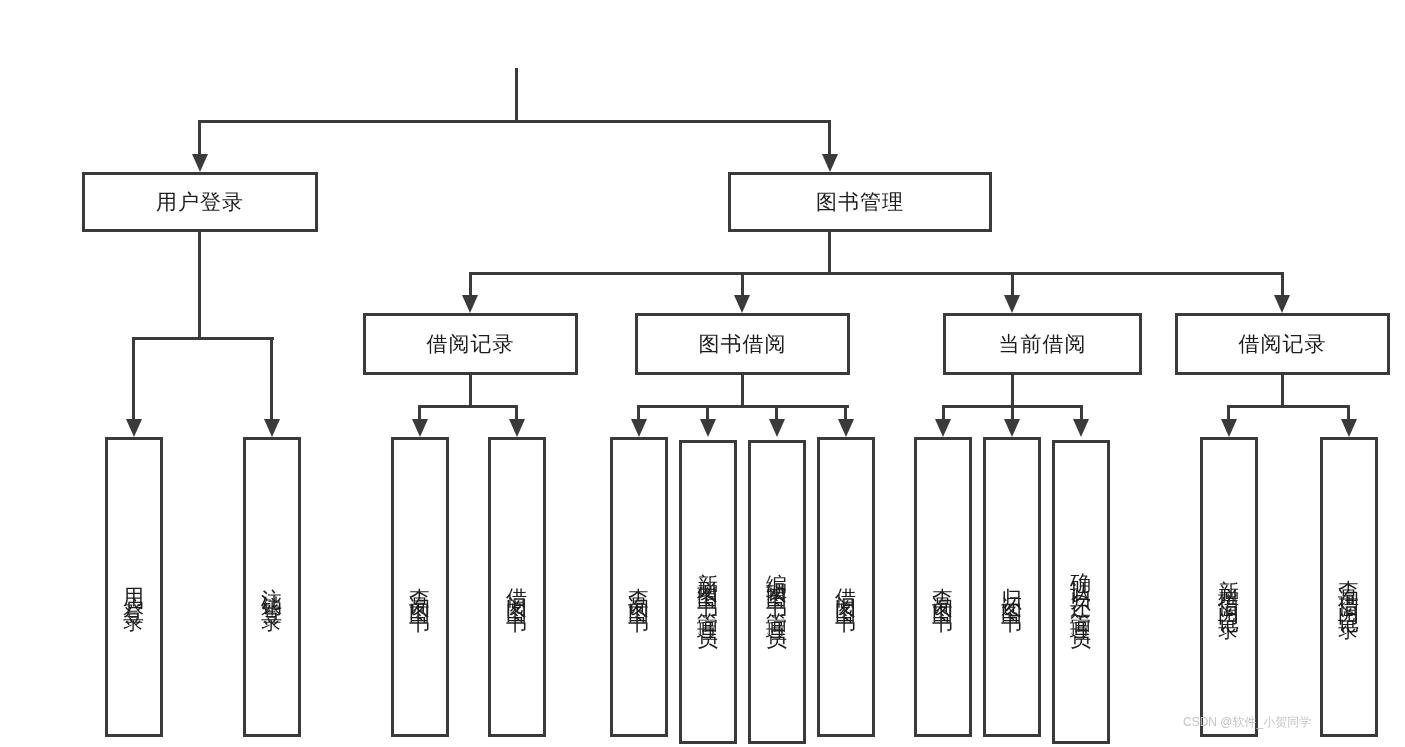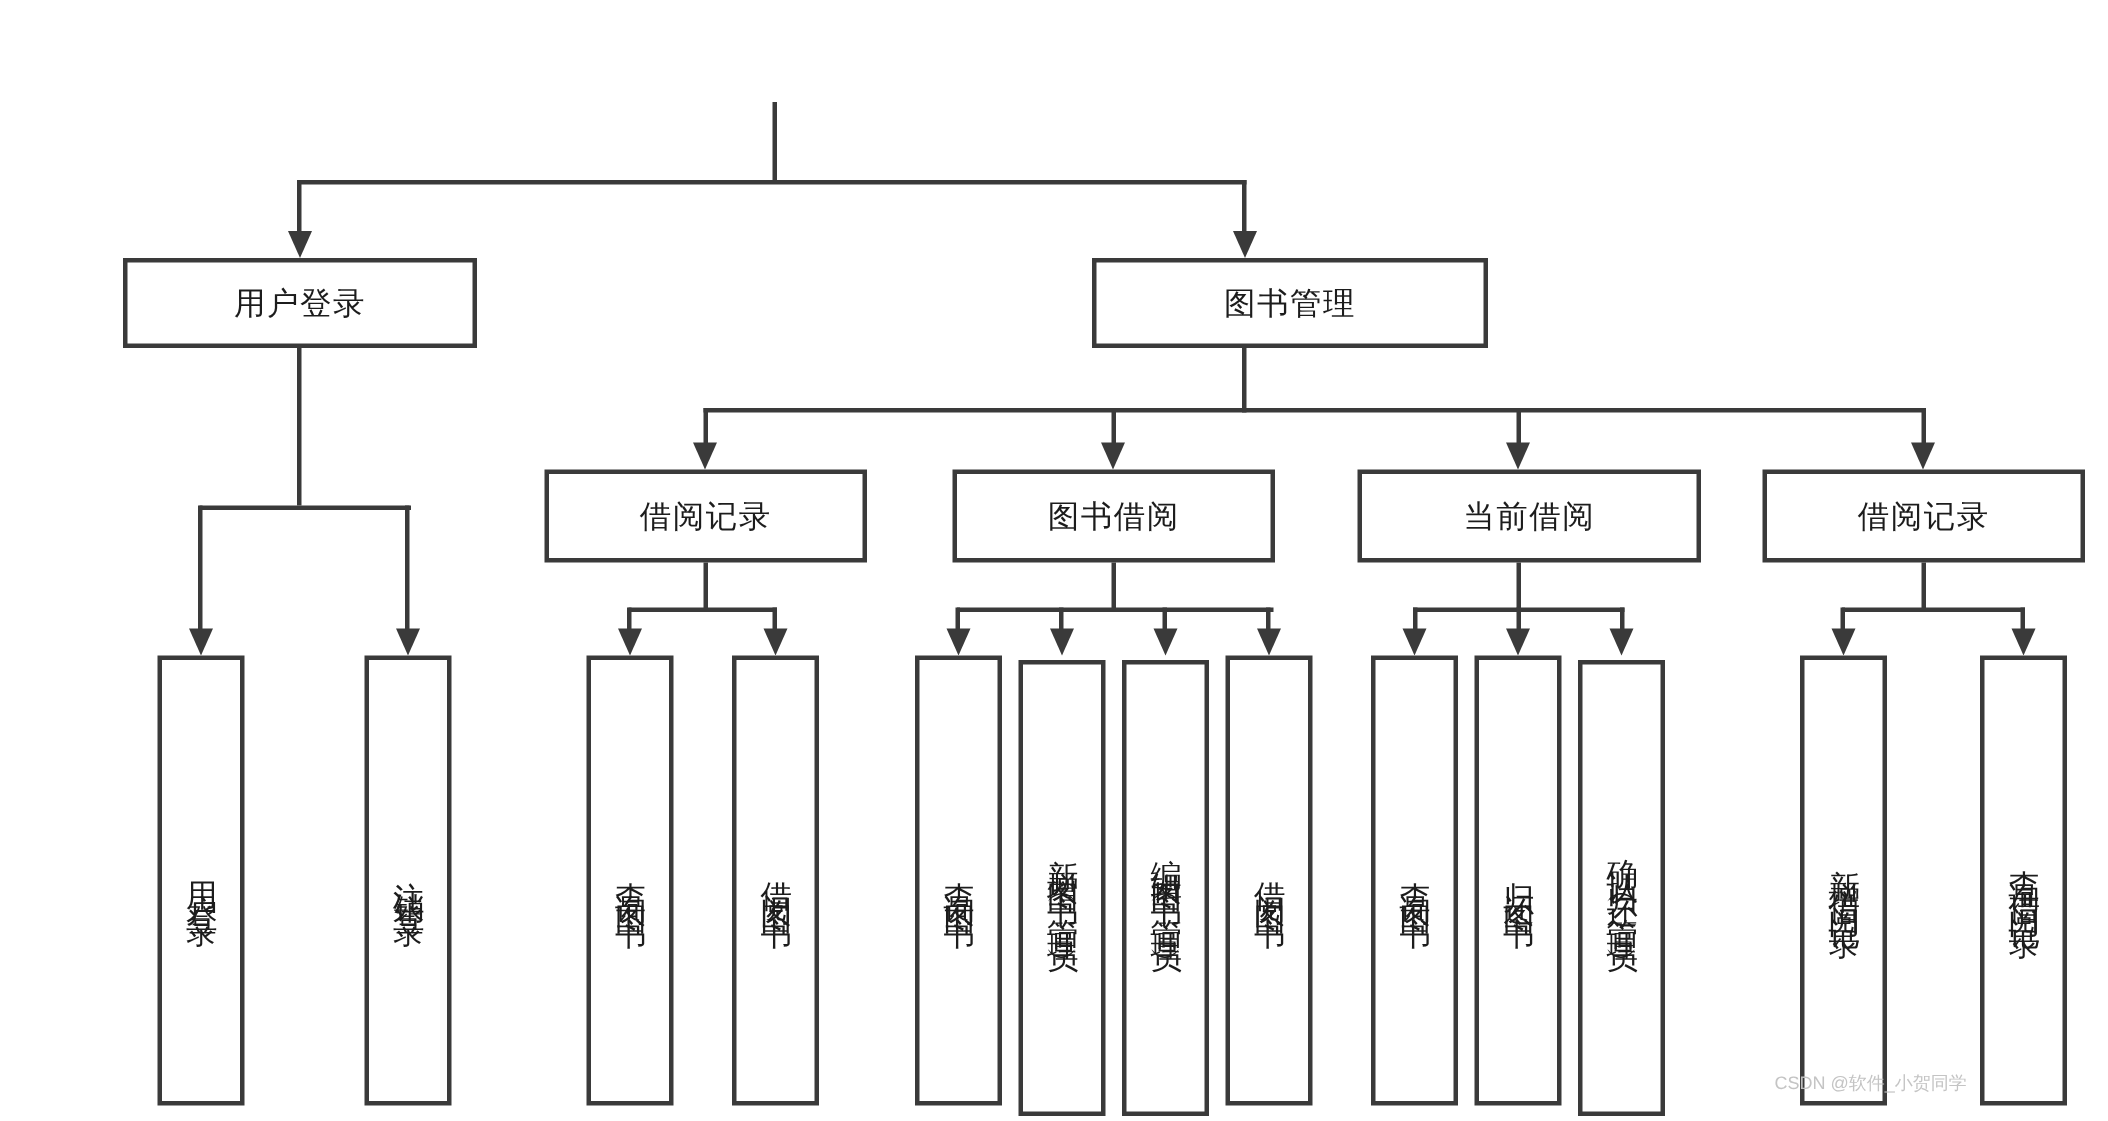--- a/index.html
+++ b/index.html
@@ -87,21 +87,21 @@
   <div class="arrowhead" style="left:1004px; top:295px;"></div>
   <div class="vline" style="left:1281px; top:272px; height:27px;"></div>
   <div class="arrowhead" style="left:1274px; top:295px;"></div>
 
   <div class="box" style="left:363px; top:313px; width:215px; height:62px;">
     <span>借阅记录</span>
   </div>
   <div class="box" style="left:635px; top:313px; width:215px; height:62px;text-align:center;">
     <span>图书借阅</span>
   </div>
-  <div class="box" style="left:905px; top:313px; width:229px; height:62px;">
+  <div class="box" style="left:943px; top:313px; width:199px; height:62px;">
     <span>当前借阅</span>
   </div>
   <div class="box" style="left:1175px; top:313px; width:215px; height:62px;">
     <span>借阅记录</span>
   </div>
 
   <div class="vline" style="left:469px; top:375px; height:33px;"></div>
   <div class="hline" style="left:419px; top:405px; width:99px;"></div>
   <div class="vline" style="left:418px; top:405px; height:16px;"></div>
   <div class="arrowhead" style="left:412px; top:419px;"></div>

